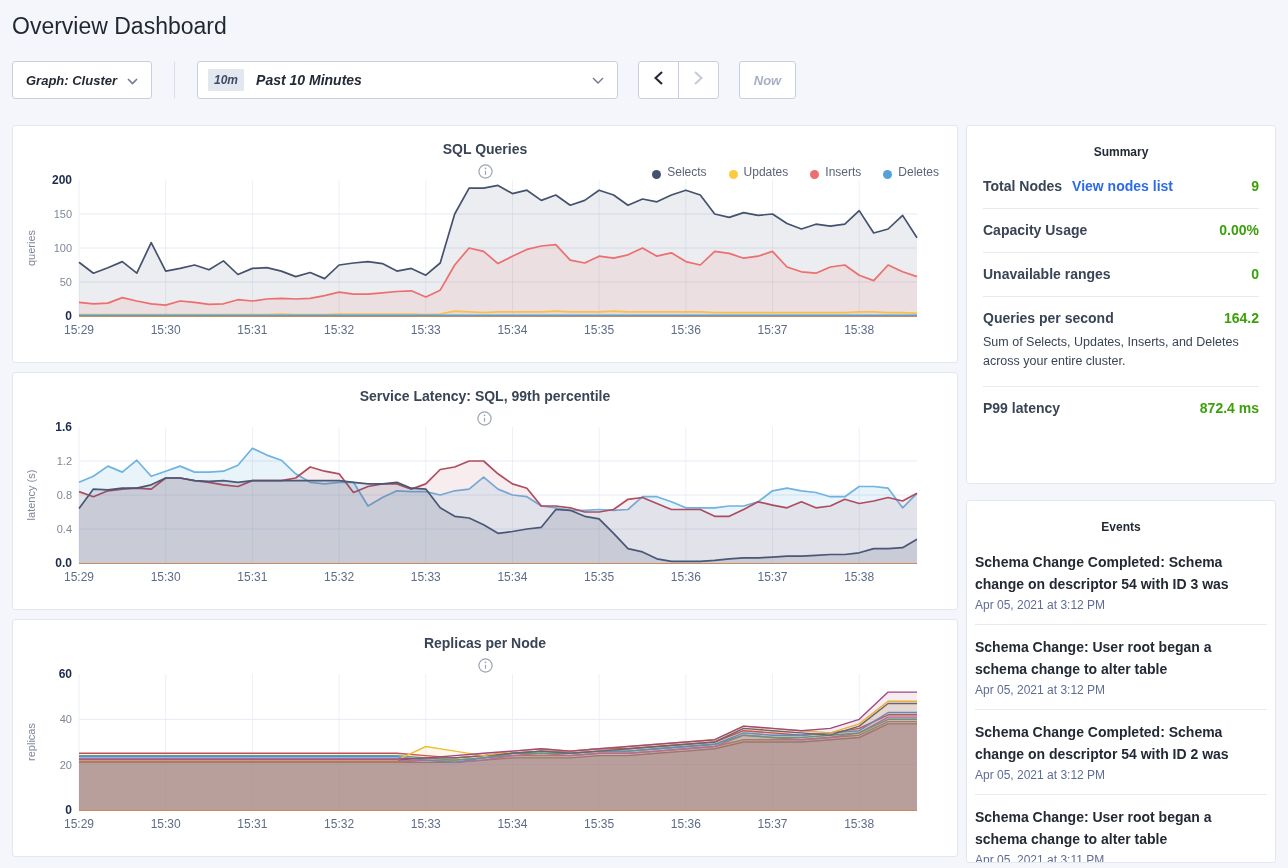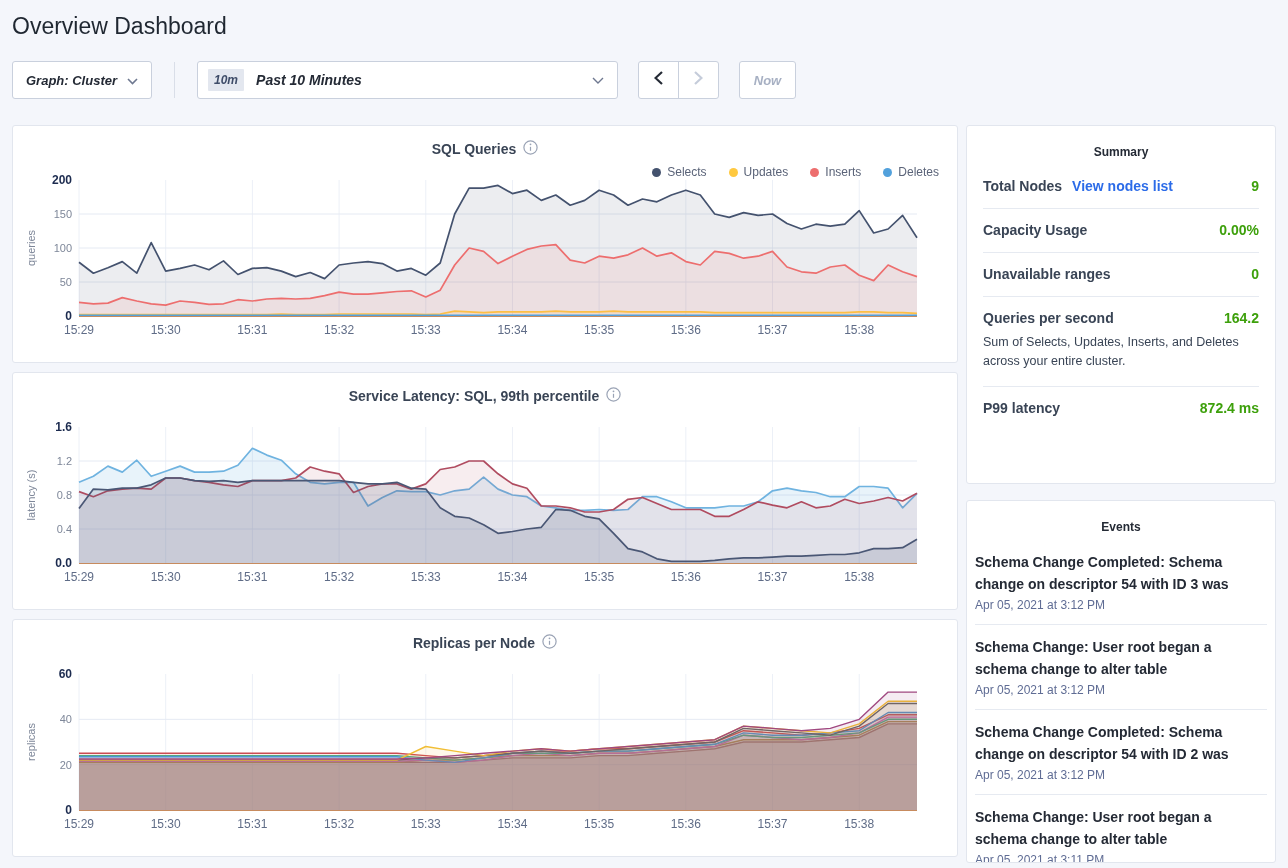--- a/index.html
+++ b/index.html
@@ -20,23 +20,23 @@
   .arrow-btn.prev{border-right:1px solid #C9D0DD;}
   .now-btn{width:57px;justify-content:center;color:#A7B0C3;}
 
   .content{display:flex;gap:8px;padding:0 12px;margin-top:26px;}
   .charts-col{width:946px;}
   .side-col{width:310px;}
   .card{background:#fff;border:1px solid #E2E6EE;border-radius:3px;box-sizing:border-box;}
 
   .chart-card{height:238px;margin-bottom:9px;position:relative;}
   .chart-header{padding-top:14px;text-align:center;height:42px;box-sizing:border-box;}
-  .chart-title{display:inline-flex;align-items:center;gap:7px;font-size:14px;font-weight:bold;color:#394455;}
+  .chart-title{display:inline-flex;align-items:center;gap:7px;font-size:14px;font-weight:bold;color:#394455;flex-direction:column;}
   .legend{position:absolute;right:18px;top:39px;display:flex;gap:22px;font-size:12px;color:#5A6378;align-items:center;}
-  .lg-item{display:inline-flex;align-items:center;cursor:pointer;}
+  .lg-item{display:inline-flex;align-items:flex-end;cursor:pointer;}
   .lg-dot{width:9px;height:9px;border-radius:50%;display:inline-block;margin-right:6px;}
   svg.chart{display:block;margin-left:8px;}
 
   .sum-card{height:359px;margin-bottom:16px;padding:0 16px;overflow:hidden;}
   .panel-title{text-align:center;font-size:12px;font-weight:bold;color:#242A35;margin:19px 0 6px;}
   .sum-row{border-bottom:1px solid #E6EAF1;padding:13px 0 14px;}
   .sum-row:last-child{border-bottom:none;}
   .sum-main{display:flex;align-items:baseline;}
   .sum-label{font-size:14px;font-weight:bold;color:#394455;}
   .sum-link{font-size:14px;font-weight:bold;color:#2B6BE8;margin-left:10px;cursor:pointer;}

